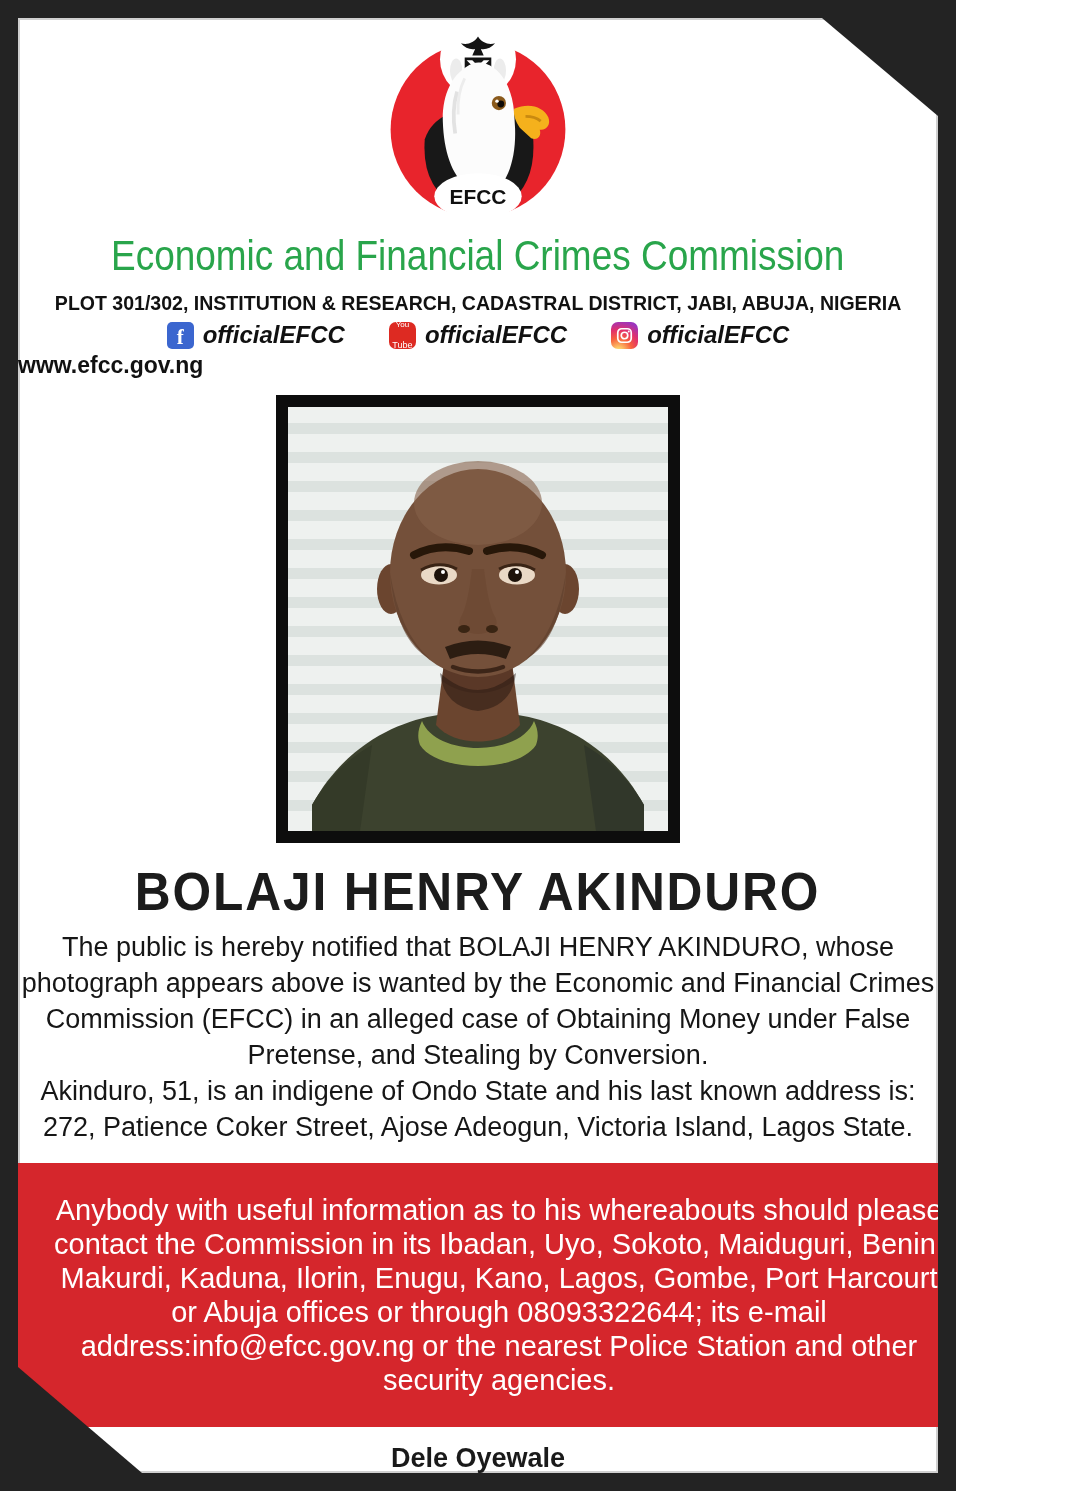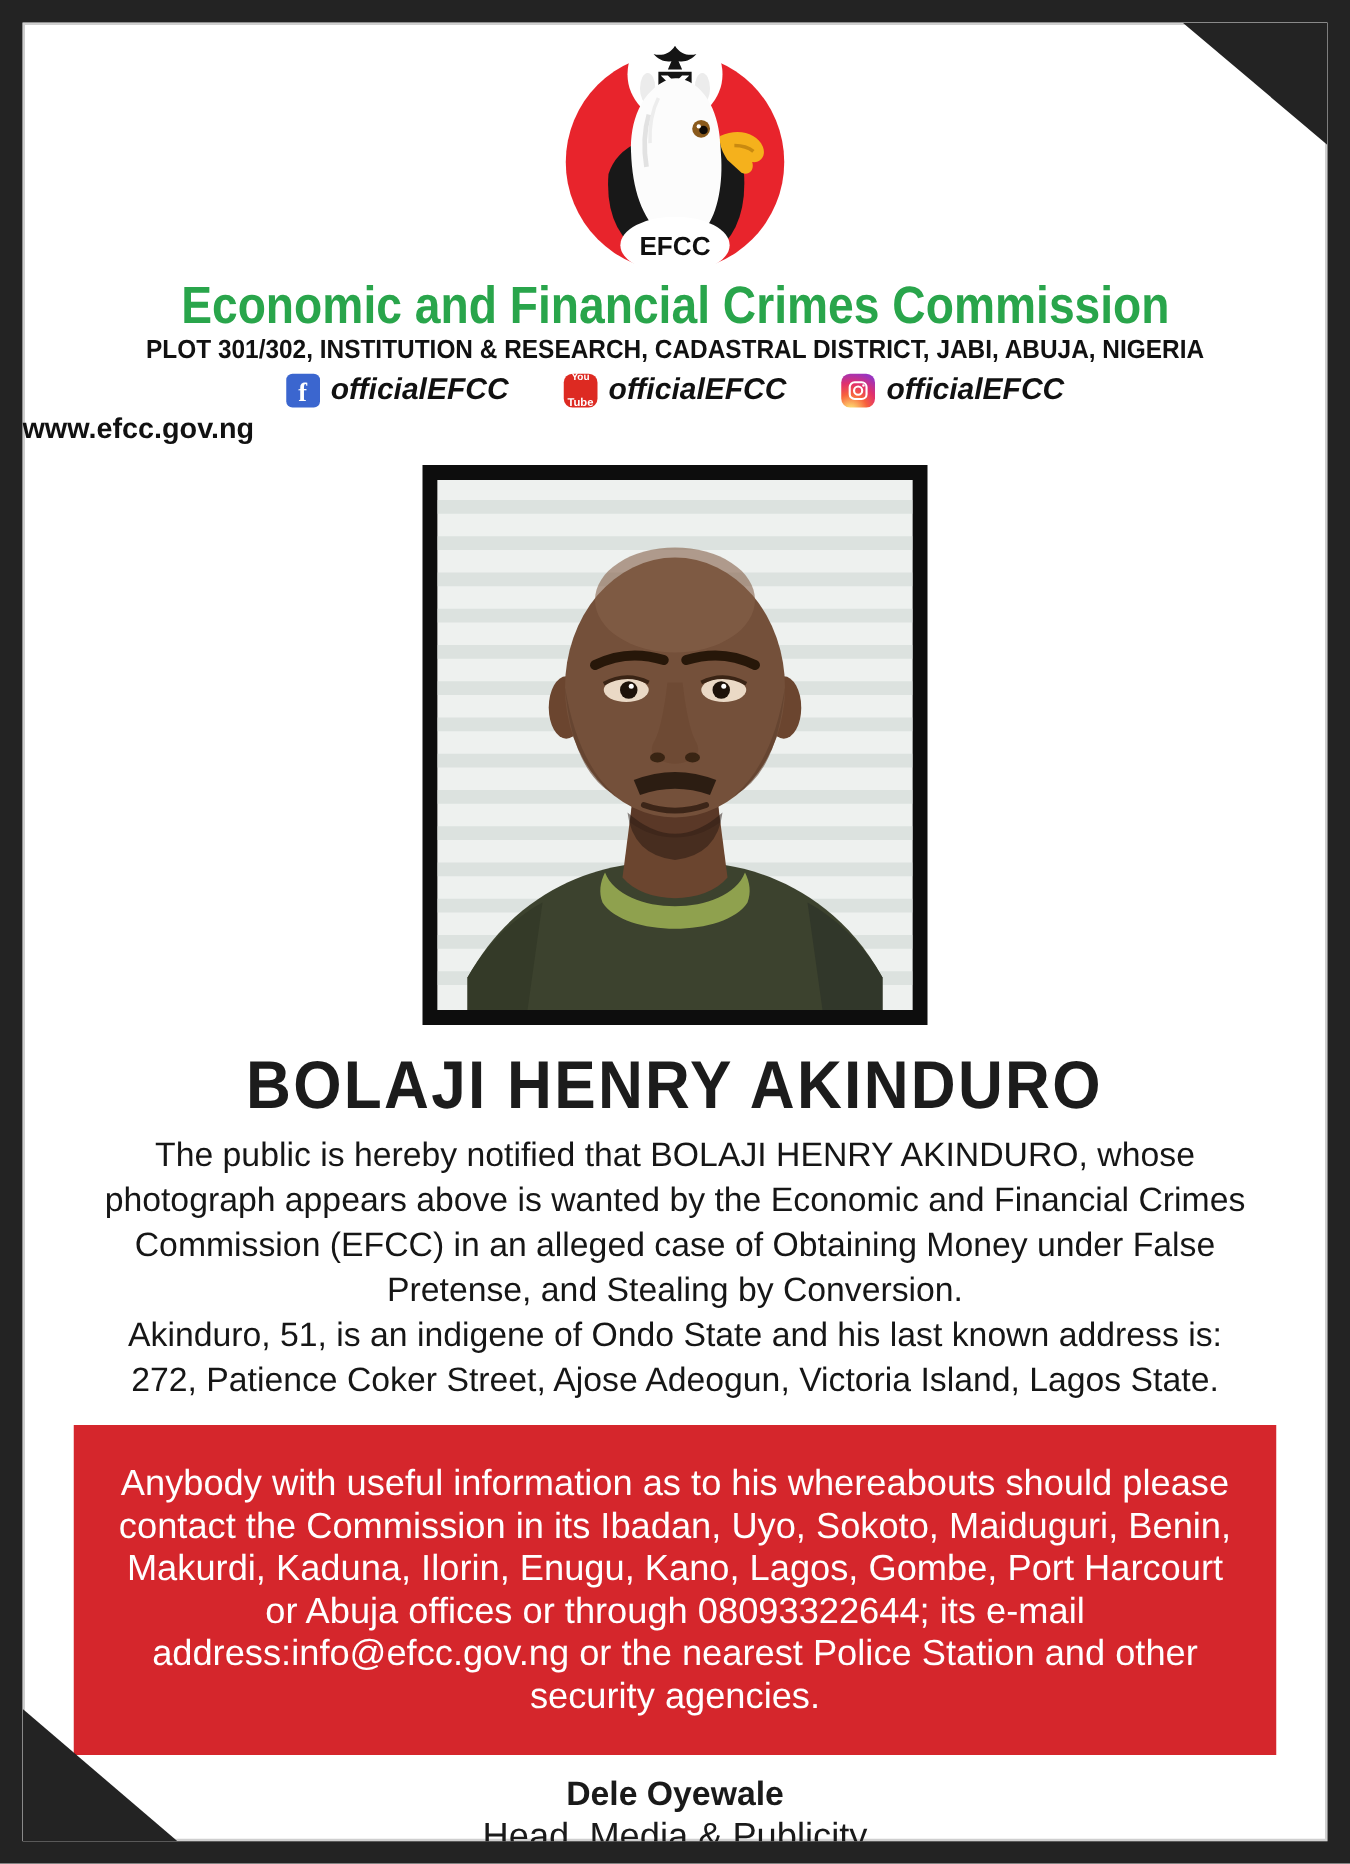--- a/index.html
+++ b/index.html
@@ -1,41 +1,41 @@
 <!DOCTYPE html>
 <html><head>
 <meta charset="utf-8">
 <style>
   html,body{margin:0;padding:0;background:#fff;}
   body{width:1080px;font-family:"Liberation Sans", sans-serif;}
   .poster{
-    width:1080px;height:1491px;box-sizing:border-box;position:relative;
+    width:956px;height:1491px;box-sizing:border-box;position:relative;
     border:18px solid #232323;background:#ffffff;overflow:hidden;
     box-shadow:inset 0 0 0 2px #cfcfcf;
   }
   
   .corner{position:absolute;background:#232323;z-index:3;}
   .corner-tr{top:0;right:0;width:116px;height:98px;clip-path:polygon(0 0,100% 0,100% 100%);}
   .corner-bl{bottom:0;left:0;width:124px;height:106px;clip-path:polygon(0 0,0 100%,100% 100%);}
 
   .header{ text-align:center; }
   .logo-wrap{width:190px;margin:6px auto 0;}
   .logo-wrap svg{display:block;}
 
-  .org-name{margin:0;text-align:center;color:#29a54b;font-weight:bold;font-size:42px;line-height:44px;white-space:nowrap;}
+  .org-name{margin:12px;text-align:center;color:#29a54b;font-weight:normal;font-size:42px;line-height:44px;white-space:nowrap;}
   .org-name span{display:inline-block;transform:scaleX(0.88);transform-origin:center;}
   .address{margin-top:1px;text-align:center;font-weight:bold;font-size:21px;line-height:26px;color:#111;white-space:nowrap;}
   .address span{display:inline-block;transform:scaleX(0.93);transform-origin:center;}
 
   .social-row{display:flex;justify-content:center;align-items:center;gap:44px;margin-top:4px;height:30px;}
   .social-item{display:inline-flex;align-items:center;gap:9px;}
   .icon{width:27px;height:27px;border-radius:5px;display:inline-flex;align-items:center;justify-content:center;flex:none;}
   .icon.fb{background:#3b66cf;color:#fff;font-weight:bold;font-size:21px;font-family:"Liberation Serif",serif;}
   .icon.fb span{transform:translateY(2px);}
-  .icon.yt{background:#dd2a22;color:#fff;flex-direction:column;line-height:1;font-weight:bold;border-radius:7px;gap:12px;}
+  .icon.yt{background:#dd2a22;color:#fff;flex-direction:column;line-height:1;font-weight:normal;border-radius:7px;gap:12px;}
   .yt-top{font-size:8px;}
   .yt-bottom{font-size:9px;}
   .icon.ig{background:radial-gradient(circle at 28% 110%, #fdd76f 8%, #f7613d 38%, #e1306c 62%, #9a34bf 88%);border-radius:7px;}
   .handle{font-size:24px;font-weight:bold;font-style:italic;color:#111;}
 
   .website{margin-top:2px;text-align:left;font-weight:bold;font-size:23px;color:#111;}
 
   .banner{
     margin:6px -16px 0;height:57px;position:relative;z-index:2;
     background:linear-gradient(180deg,#a90f14 0%,#d6181f 16%,#ee3a40 34%,#e02128 55%,#c01219 78%,#8f0e12 100%);

